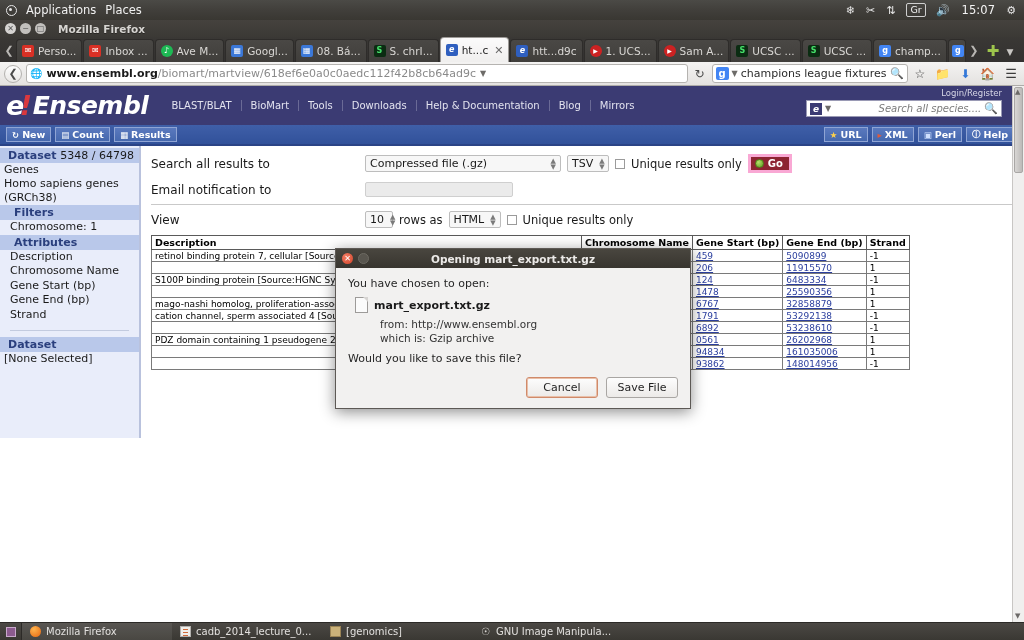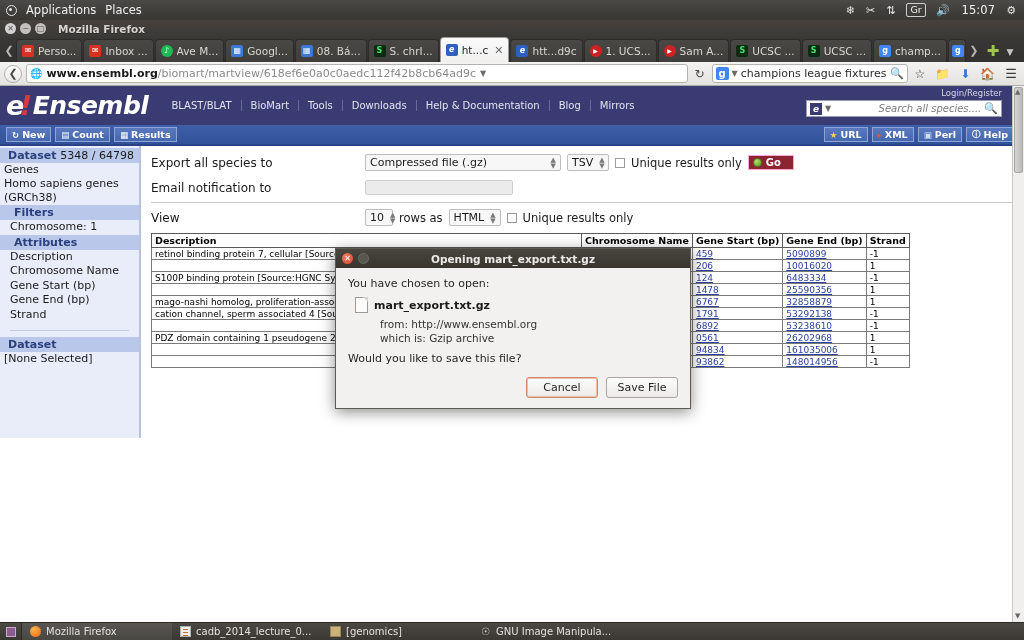--- a/index.html
+++ b/index.html
@@ -210,22 +210,22 @@
     font-size: 11px; color: #1a1a1a; display: flex; align-items: center;
     padding: 0 4px; justify-content: space-between; gap: 6px;
   }
   .spin { color: #7a7a7a; font-size: 7px; line-height: 6px; text-align: center; }
   .txtfield {
     width: 148px; height: 15px; background: #ebebeb;
     border: 1px solid #cfcfcf; border-radius: 2px;
   }
   .ck { width: 10px; height: 10px; border: 1px solid #9b9b9b; background: #fff; display: inline-block; }
   .gobtn {
-    background: #8d2432; border: 1px solid #f9a8d4; color: #fff;
-    font-size: 10px; font-weight: bold; padding: 1px 12px 1px 4px;
+    background: #8d2432; border: 3px solid #f9a8d4; color: #fff;
+    font-size: 10px; font-weight: bold; padding: 1px 6px 1px 4px;
     display: inline-flex; align-items: center; gap: 4px;
   }
   .godot {
     width: 9px; height: 9px; border-radius: 50%;
     background: radial-gradient(circle at 35% 32%, #b6e06a, #5d9a20);
     border: 1px solid #4d8418;
   }
   .hr-sep { border-top: 1px solid #c9c9c9; margin: 7px 0 6px 0; }
 
   
@@ -540,21 +540,21 @@
 
         <div class="sb-hr"></div>
 
         <div class="sb-section">Dataset</div>
         <div class="sb-line">[None Selected]</div>
       </div>
 
       <div class="content">
 
         <div class="frow" style="margin-bottom:9px">
-          <span class="flabel">Export  all species to</span>
+          <span class="flabel">Search  all results to</span>
           <span class="ffield">
             <span class="selbox" style="width:196px">
               <span>Compressed file (.gz)</span>
               <span class="spin">▲<br>▼</span>
             </span>
             <span class="selbox" style="width:42px">
               <span>TSV</span>
               <span class="spin">▲<br>▼</span>
             </span>
             <span class="ck"></span>
@@ -605,21 +605,21 @@
               <td>retinol binding protein 7, cellular [Source:</td>
               <td><a>1</a></td>
               <td><a>459</a></td>
               <td><a>5090899</a></td>
               <td>-1</td>
             </tr>
             <tr>
               <td></td>
               <td><a>1</a></td>
               <td><a>206</a></td>
-              <td><a>10016020</a></td>
+              <td><a>11915570</a></td>
               <td>1</td>
             </tr>
             <tr>
               <td>S100P binding protein [Source:HGNC Sym</td>
               <td><a>1</a></td>
               <td><a>124</a></td>
               <td><a>6483334</a></td>
               <td>-1</td>
             </tr>
             <tr>

